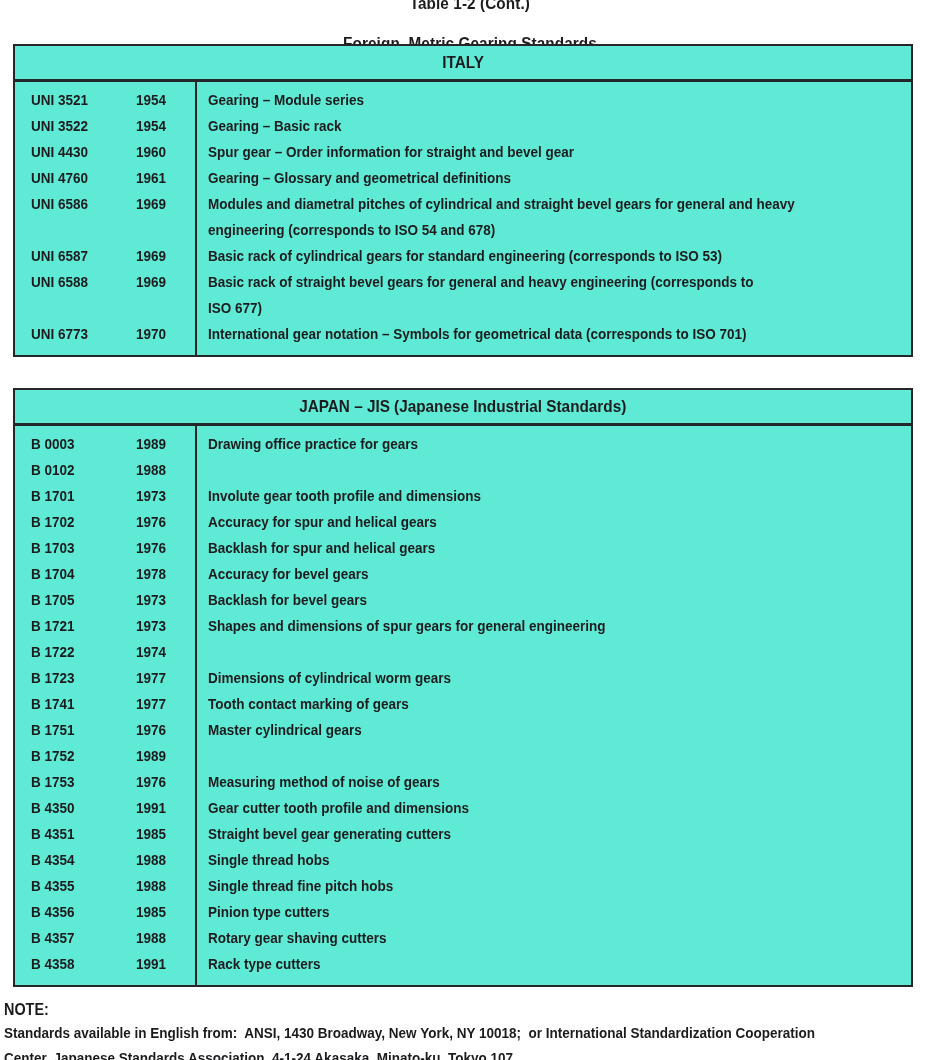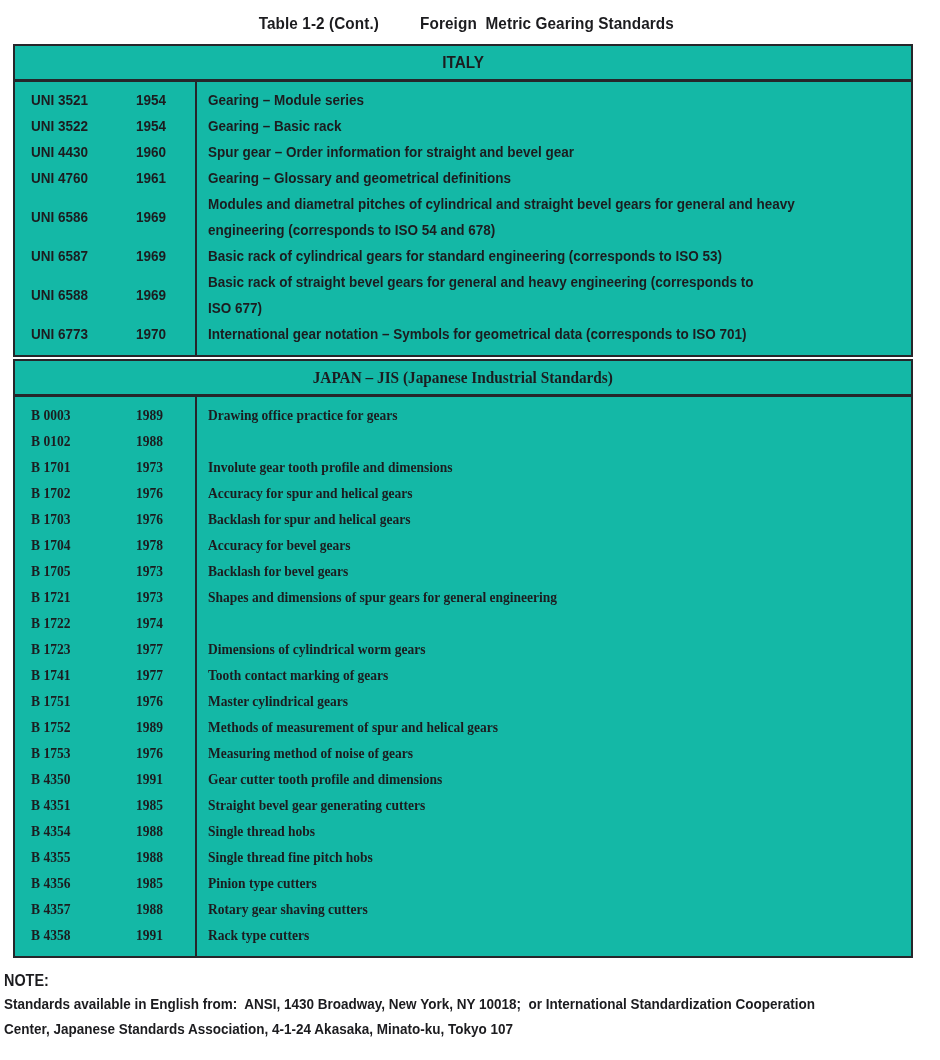--- a/index.html
+++ b/index.html
@@ -8,40 +8,40 @@
     background:#ffffff; color:#1c1c1f;
     font-family:"Liberation Sans", sans-serif;
   }
   
   .cx { display:inline-block; transform:scaleX(0.9); transform-origin:0 50%; white-space:pre; }
   .cxc { display:inline-block; transform:scaleX(0.9); transform-origin:50% 50%; white-space:pre; }
 
   .doc-title {
     margin-top:13px; height:22px;
     display:flex; justify-content:center; align-items:center; gap:20px;
-    font-weight:bold; font-size:17px; letter-spacing:0.1px;
+    font-weight:bold; font-size:17px; letter-spacing:0.1px;flex-direction:column;
   }
 
   .tbl {
     position:relative; margin-left:13px; width:900px;
-    border:2px solid #26262a; box-sizing:border-box; background:#14b8a6;
+    border:2px solid #26262a; box-sizing:border-box; background:#5eead4;
   }
   .tbl-italy { margin-top:9px; }
-  .tbl-japan { margin-top:2px;font-family:Liberation Serif, serif; }
+  .tbl-japan { margin-top:31px; }
   .tbl-header {
     height:33px; line-height:33px; text-align:center;
     font-weight:bold; font-size:17px;
     border-bottom:3px solid #26262a;
   }
   .rows { position:relative; padding:5px 0 8px 0; }
   .col-divider {
     position:absolute; left:180px; top:0; bottom:0; width:2px;
     background:#26262a; pointer-events:none;
   }
-  .row { display:flex; align-items:center; }
+  .row { display:flex; align-items:flex-start; }
   .cell { font-weight:bold; font-size:15px; line-height:26px; box-sizing:border-box; }
   .c-code { flex:none; width:110px; padding-left:16px; }
   .c-year { flex:none; width:70px;  padding-left:11px; }
   .c-desc { flex:1; padding-left:13px; padding-right:12px; }
   .dline  { line-height:26px; }
 
   .note { margin:12px 0 0 4px; width:914px; }
   .note-label { font-weight:bold; font-size:16px; line-height:21px; }
   .note-line  { font-weight:bold; font-size:15px; line-height:25px; }
 </style>
@@ -196,23 +196,20 @@
         <div class="row">
           <div class="cell c-code"><span class="cx">B 1751</span></div>
           <div class="cell c-year"><span class="cx">1976</span></div>
           <div class="cell c-desc">
             <div class="dline"><span class="cx">Master cylindrical gears</span></div>
           </div>
         </div>
         <div class="row">
           <div class="cell c-code"><span class="cx">B 1752</span></div>
           <div class="cell c-year"><span class="cx">1989</span></div>
-          <div class="cell c-desc">
-            <div class="dline"><span class="cx">Methods of measurement of spur and helical gears</span></div>
-          </div>
         </div>
         <div class="row">
           <div class="cell c-code"><span class="cx">B 1753</span></div>
           <div class="cell c-year"><span class="cx">1976</span></div>
           <div class="cell c-desc">
             <div class="dline"><span class="cx">Measuring method of noise of gears</span></div>
           </div>
         </div>
         <div class="row">
           <div class="cell c-code"><span class="cx">B 4350</span></div>

